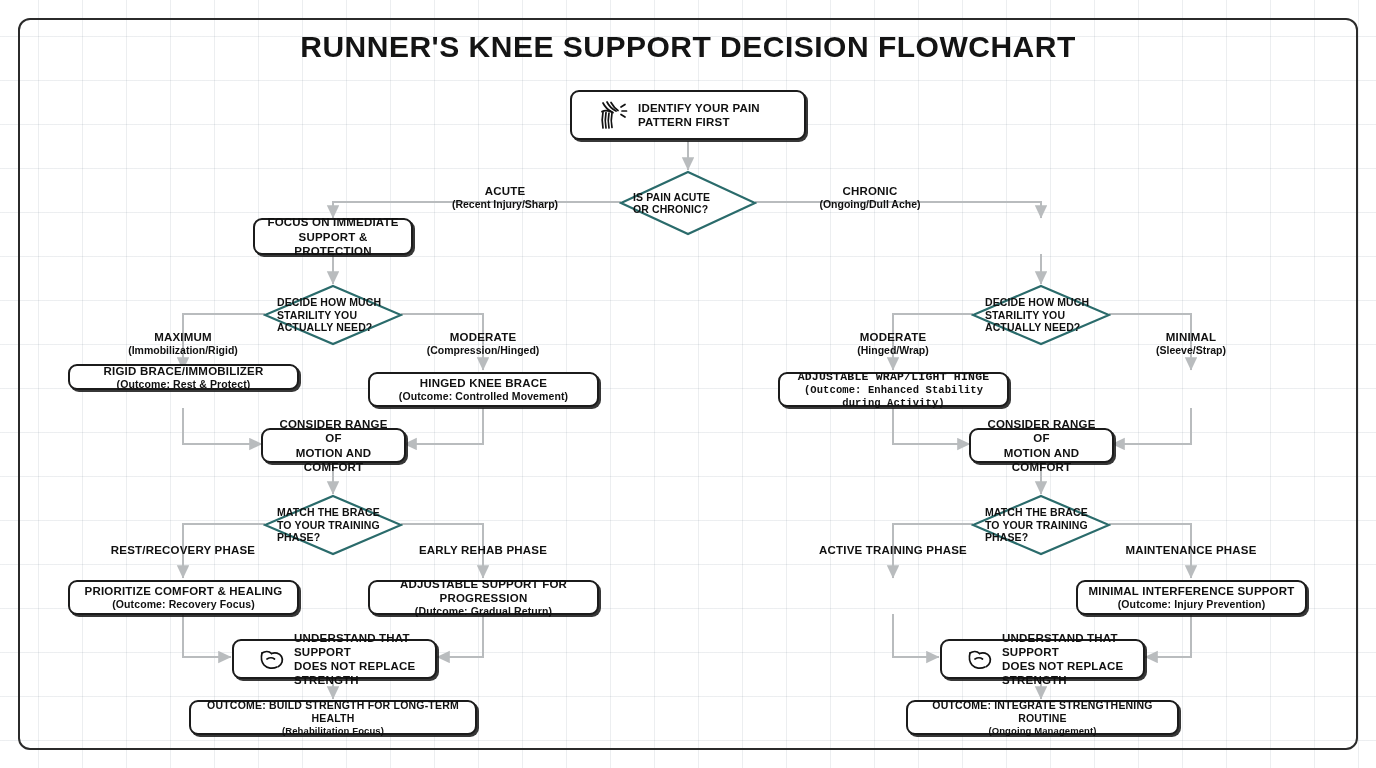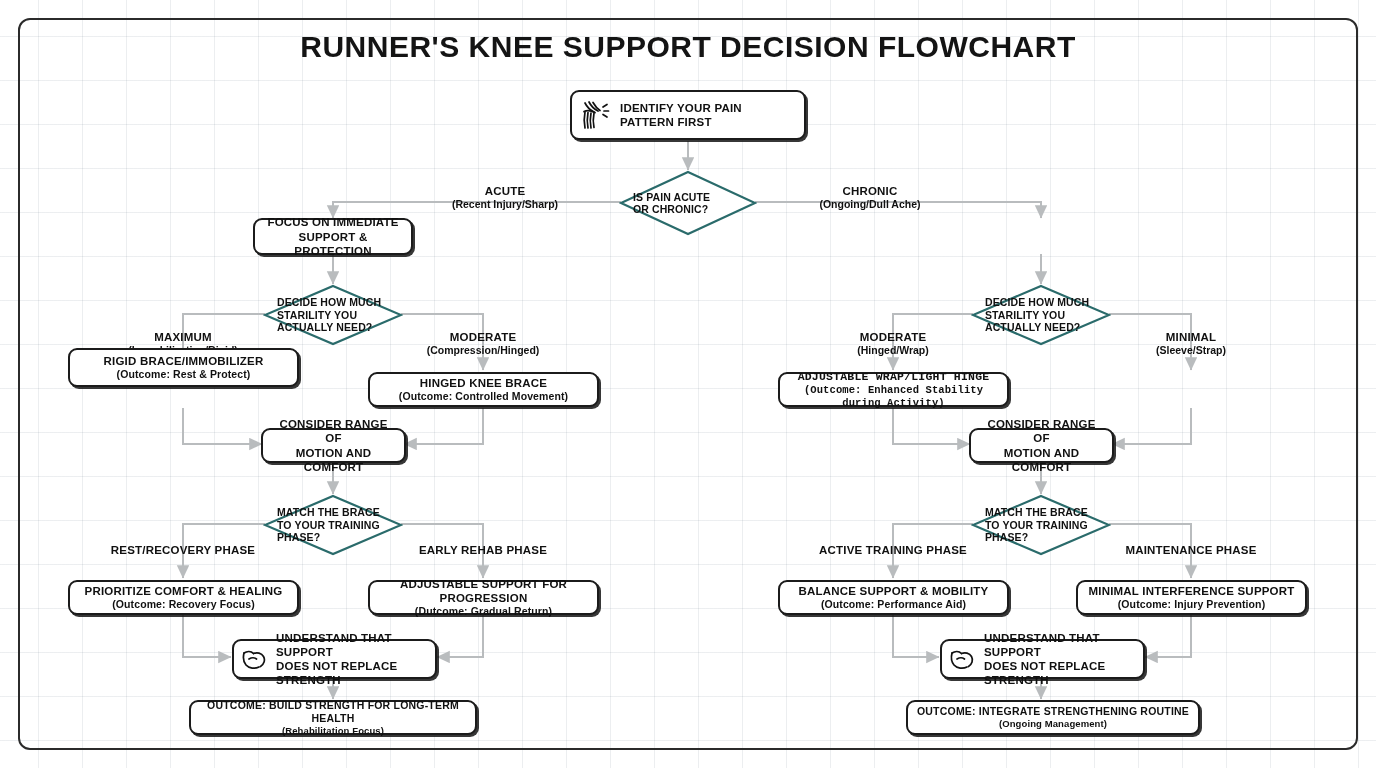--- a/index.html
+++ b/index.html
@@ -35,21 +35,21 @@
   .box{
     background:#ffffff;border:2.5px solid #1b1b1b;border-radius:9px;
     display:flex;align-items:center;justify-content:center;
     text-align:center;color:#101010;
     box-shadow:2px 2px 0 rgba(20,20,20,0.85);
   }
   .box .lines{display:block;line-height:1.22;padding:0 8px;}
   .l1{display:block;font-weight:bold;font-size:11.5px;letter-spacing:.2px;}
   .l2{display:block;font-weight:bold;font-size:10.5px;letter-spacing:.1px;}
 
-  .box.withicon{justify-content:flex-start;padding-left:6px;}
+  .box.withicon{justify-content:flex-start;padding-left:24px;}
   .box.withicon .lines{text-align:left;padding:0 0 0 8px;}
 
   .icon{flex:0 0 auto;display:flex;align-items:center;justify-content:center;}
 
   
   .diamond{display:flex;align-items:center;justify-content:center;}
   .diamond svg{position:absolute;left:0;top:0;}
   .diamond .dlabel{
     position:relative;z-index:2;font-weight:bold;
     font-size:10.5px;line-height:1.18;color:#101010;letter-spacing:.1px;
@@ -189,21 +189,21 @@
 
   <div class="elabel" style="left:93px;top:330px;width:180px;">
     <span class="e1">MAXIMUM</span>
     <span class="e2">(Immobilization/Rigid)</span>
   </div>
   <div class="elabel" style="left:393px;top:330px;width:180px;">
     <span class="e1">MODERATE</span>
     <span class="e2">(Compression/Hinged)</span>
   </div>
 
-  <div class="node box" style="left:68px;top:348px;width:231px;height:39px;">
+  <div class="node box" style="left:68px;top:364px;width:231px;height:26px;">
     <span class="lines">
       <span class="l1">RIGID BRACE/IMMOBILIZER</span>
       <span class="l2">(Outcome: Rest &amp; Protect)</span>
     </span>
   </div>
   <div class="node box" style="left:368px;top:372px;width:231px;height:35px;">
     <span class="lines">
       <span class="l1">HINGED KNEE BRACE</span>
       <span class="l2">(Outcome: Controlled Movement)</span>
     </span>
@@ -317,26 +317,20 @@
     </span>
   </div>
 
   <div class="elabel" style="left:803px;top:543px;width:180px;">
     <span class="e1">ACTIVE TRAINING PHASE</span>
   </div>
   <div class="elabel" style="left:1101px;top:543px;width:180px;">
     <span class="e1">MAINTENANCE PHASE</span>
   </div>
 
-  <div class="node box" style="left:778px;top:580px;width:231px;height:35px;">
-    <span class="lines">
-      <span class="l1">BALANCE SUPPORT &amp; MOBILITY</span>
-      <span class="l2">(Outcome: Performance Aid)</span>
-    </span>
-  </div>
   <div class="node box" style="left:1076px;top:580px;width:231px;height:35px;">
     <span class="lines">
       <span class="l1">MINIMAL INTERFERENCE SUPPORT</span>
       <span class="l2">(Outcome: Injury Prevention)</span>
     </span>
   </div>
 
   <div class="node box withicon" style="left:940px;top:639px;width:205px;height:40px;">
     <span class="icon">
       <svg width="28" height="26" viewBox="0 0 28 26">
@@ -347,20 +341,20 @@
           <path d="M9,13 C11.5,11.5 14.5,11.5 16.5,13"></path>
         </g>
       </svg>
     </span>
     <span class="lines">
       <span class="l1">UNDERSTAND THAT SUPPORT</span>
       <span class="l1">DOES NOT REPLACE STRENGTH</span>
     </span>
   </div>
 
-  <div class="node box tiny" style="left:906px;top:700px;width:294px;height:35px;">
+  <div class="node box tiny" style="left:906px;top:700px;width:273px;height:35px;">
     <span class="lines">
       <span class="l1">OUTCOME: INTEGRATE STRENGTHENING ROUTINE</span>
       <span class="l2">(Ongoing Management)</span>
     </span>
   </div>
 
 </div>
 
 </body></html>

